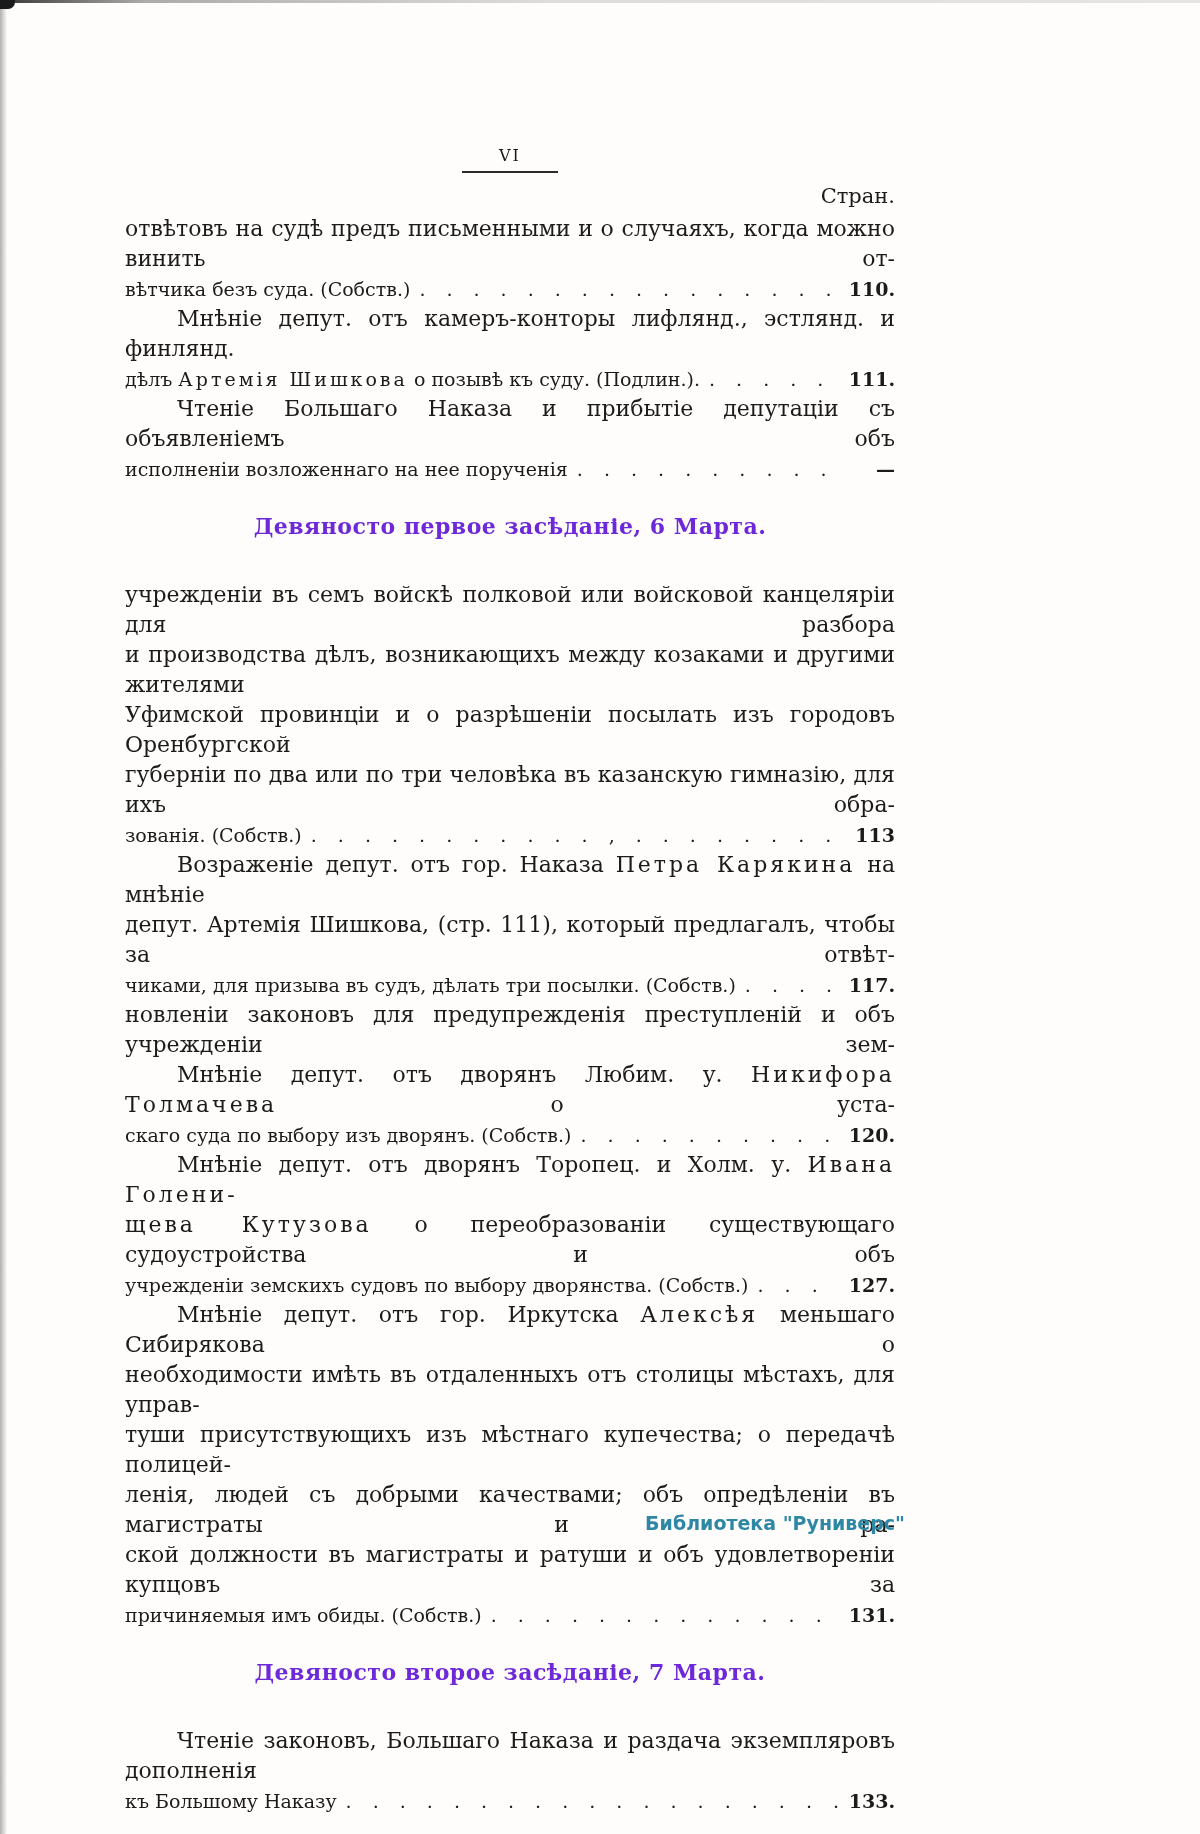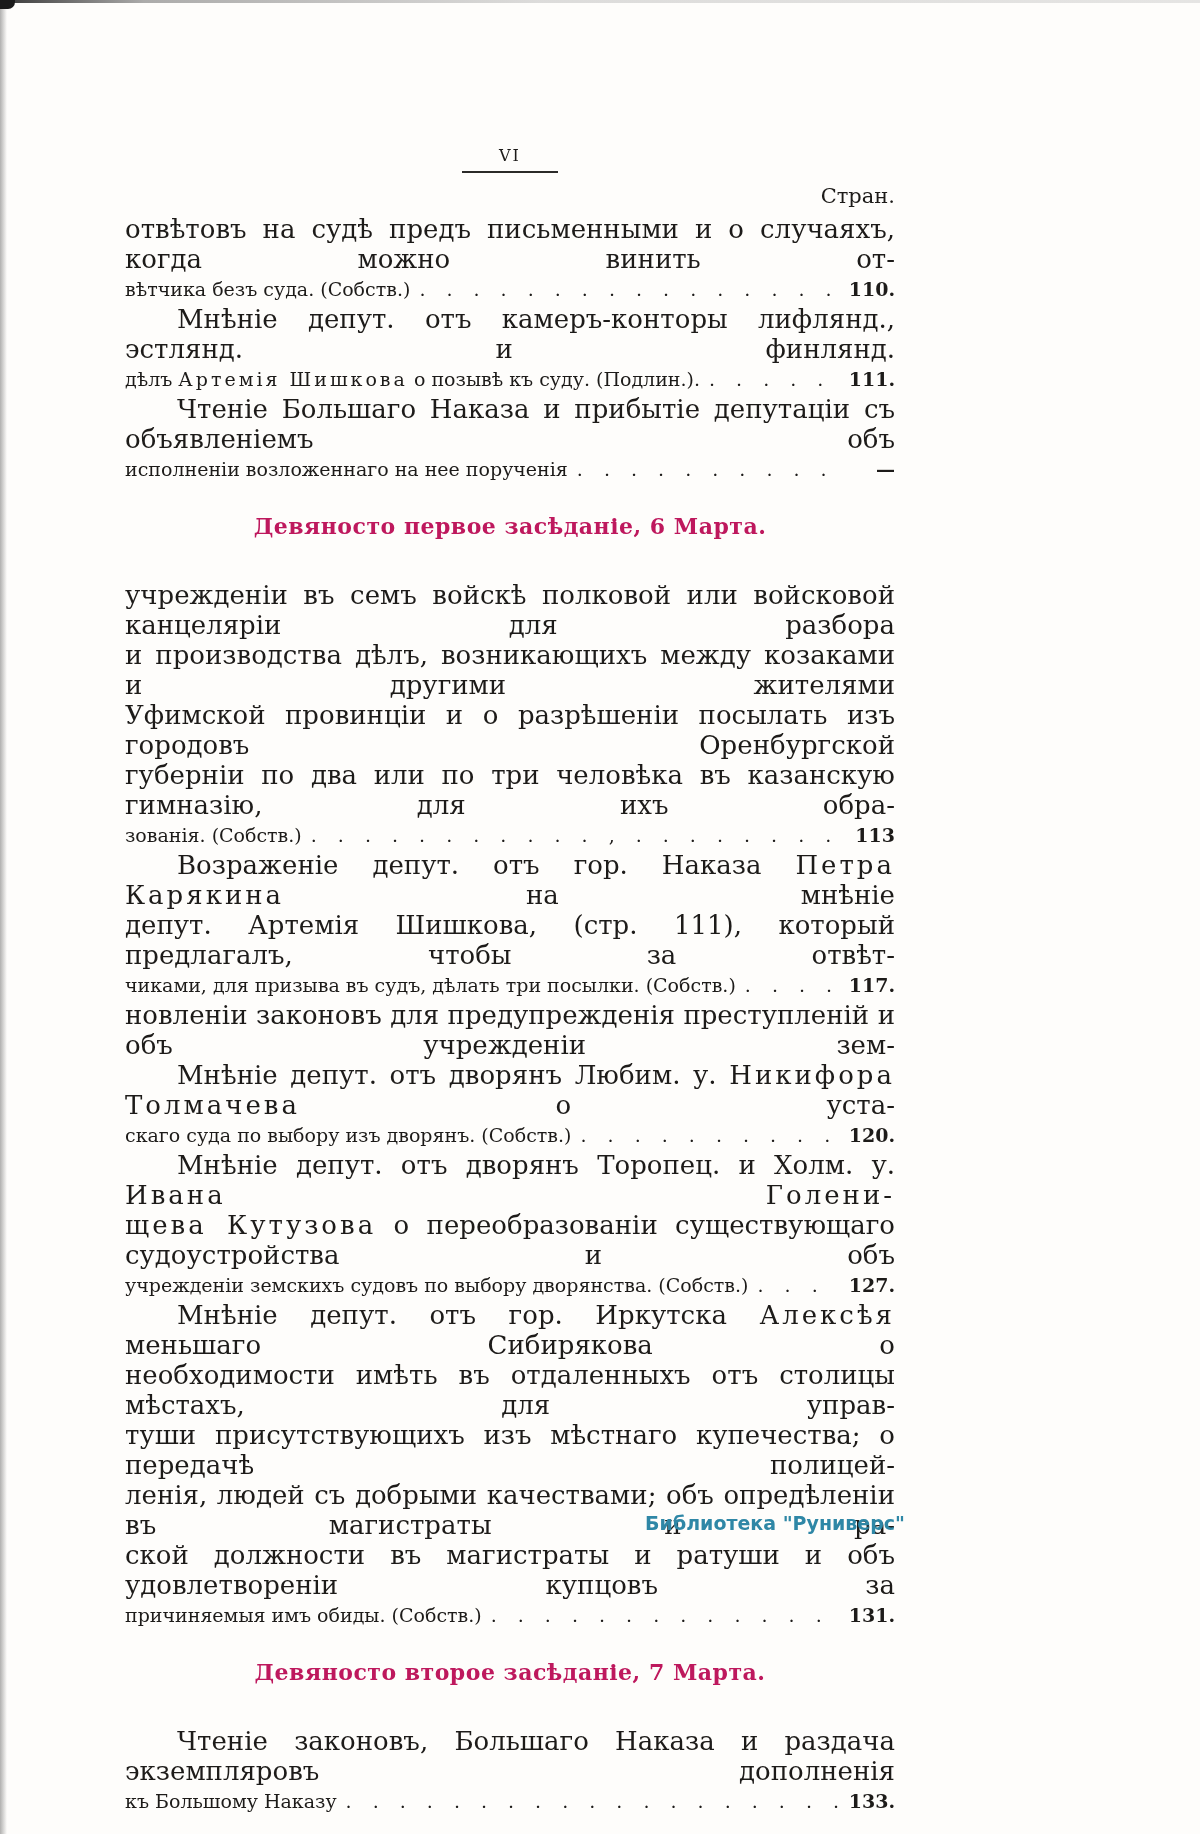--- a/index.html
+++ b/index.html
@@ -20,32 +20,32 @@
   .corner-mark {
     position: absolute; top: 0; left: 0; width: 15px; height: 9px;
     background: #1a1a1a; border-radius: 0 0 7px 0;
   }
   .textblock { position: absolute; left: 125px; top: 146px; width: 770px; }
   .folio { text-align: center; font-size: 16px; line-height: 20px; letter-spacing: 2px; }
   .folio-rule { width: 96px; margin: 5px auto 0; border-top: 2px solid #2b2a28; }
   .stran { text-align: right; font-size: 21px; line-height: 20px; margin-top: 13px; margin-bottom: 8px; }
   .toc-entry { margin: 0; }
   .line {
-    font-size: 26px; line-height: 30px;
+    font-size: 22px; line-height: 30px;
     text-align: justify; text-align-last: justify;
   }
   .line.indent { text-indent: 52px; }
   .tailline { display: flex; align-items: baseline; font-size: 19px; line-height: 30px; }
   .tailline .lt { flex: 1 1 auto; overflow: hidden; white-space: nowrap; }
   .dots { word-spacing: 13px; letter-spacing: 1px; padding-left: 9px; }
   .pg { flex: 0 0 auto; min-width: 46px; text-align: right; padding-left: 10px; font-weight: bold; }
   .sp { letter-spacing: 3px; }
   .session-heading {
     font-size: 22px; line-height: 32px; font-weight: bold; text-align: center;
-    margin: 26px 0 38px; letter-spacing: .5px; color: #be185d;
+    margin: 26px 0 38px; letter-spacing: .5px; color: #6d28d9;
   }
   .watermark {
     position: absolute; top: 1512px; left: 135px; width: 770px; text-align: right;
     font-family: "DejaVu Sans", "Liberation Sans", sans-serif;
     font-weight: bold; font-size: 19px;
   }
 </style>
 </head>
 <body>
 

